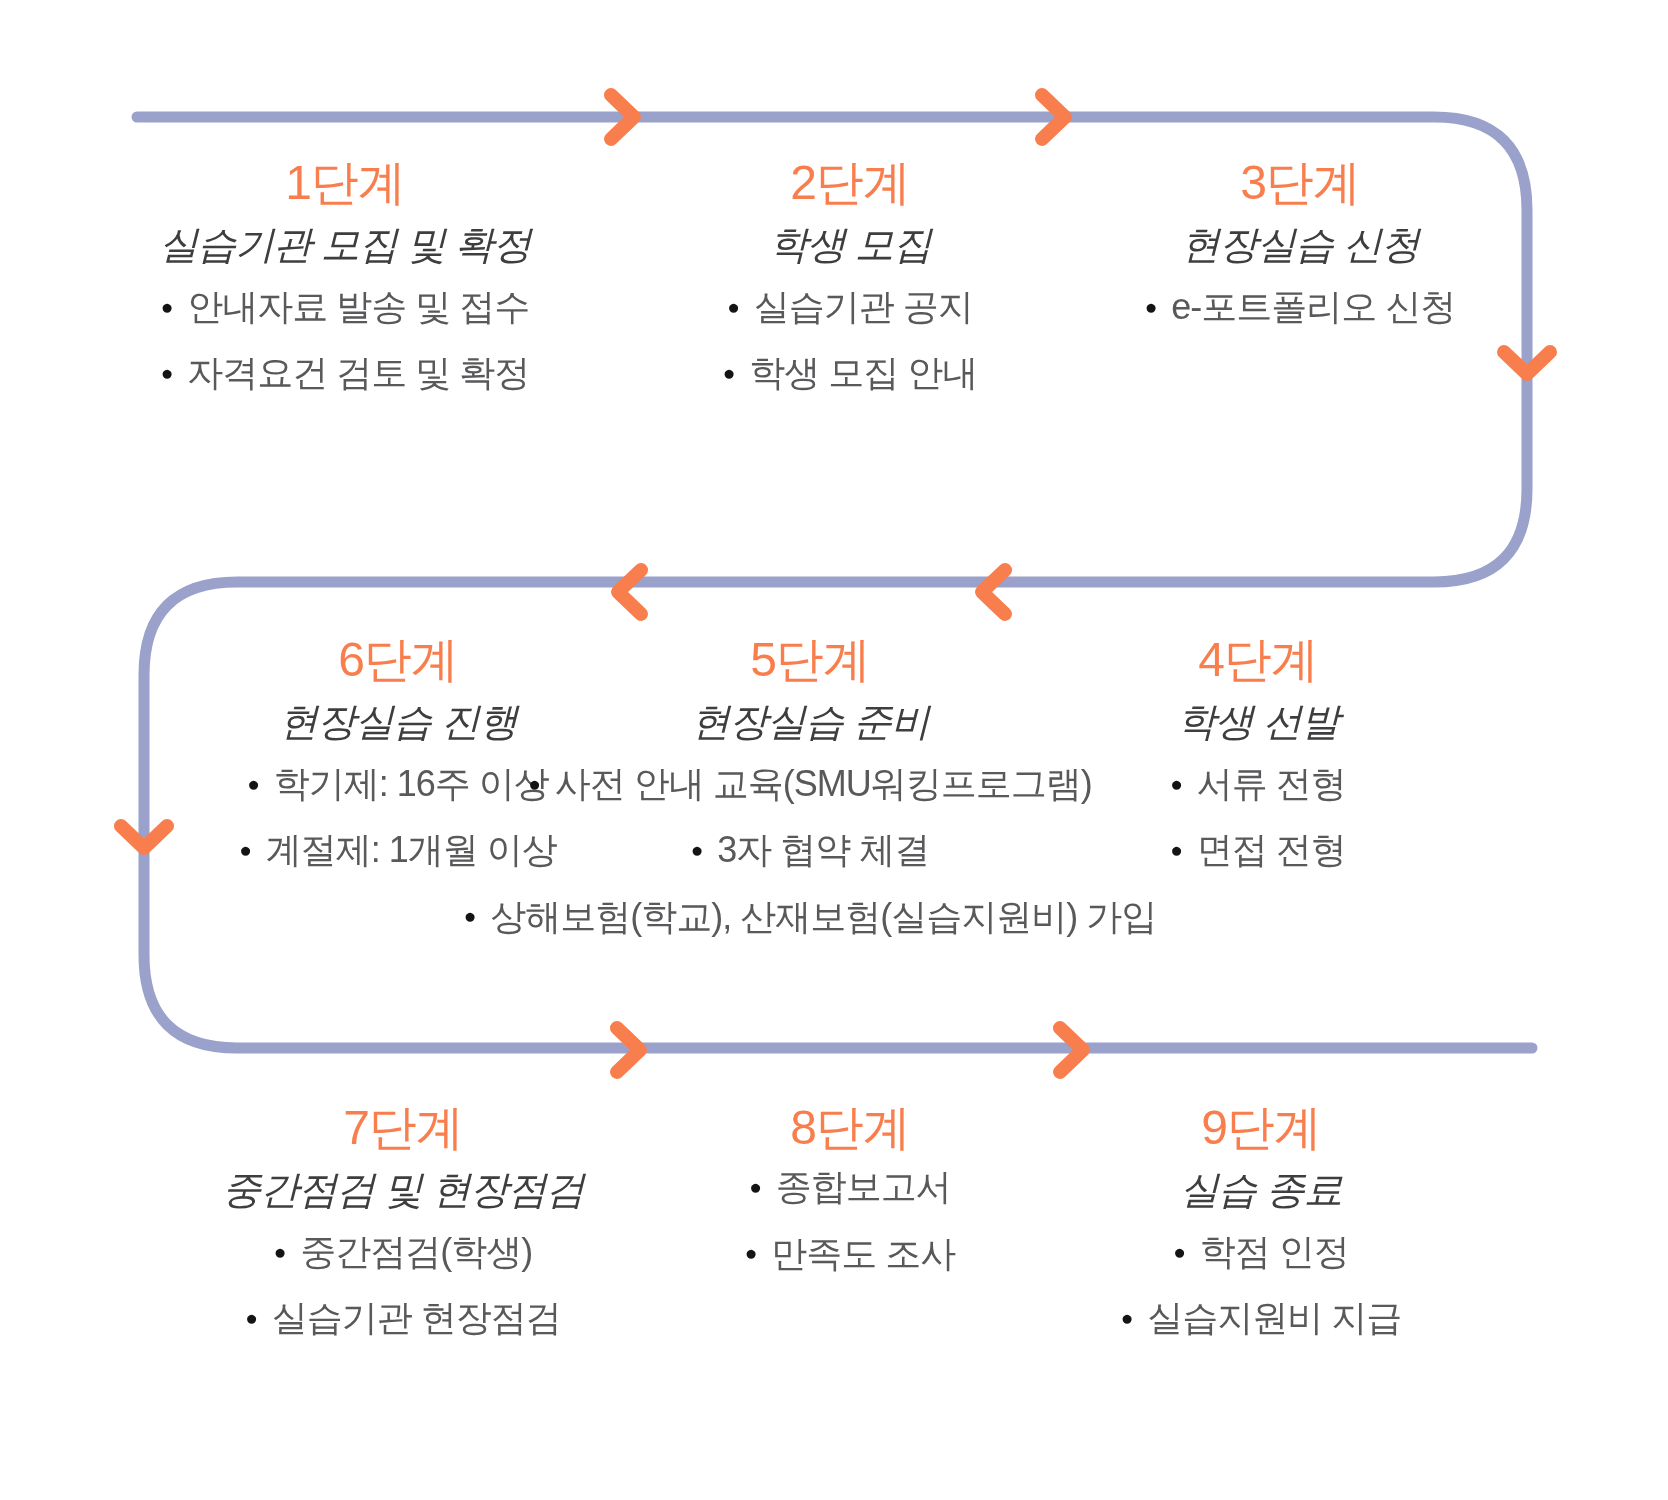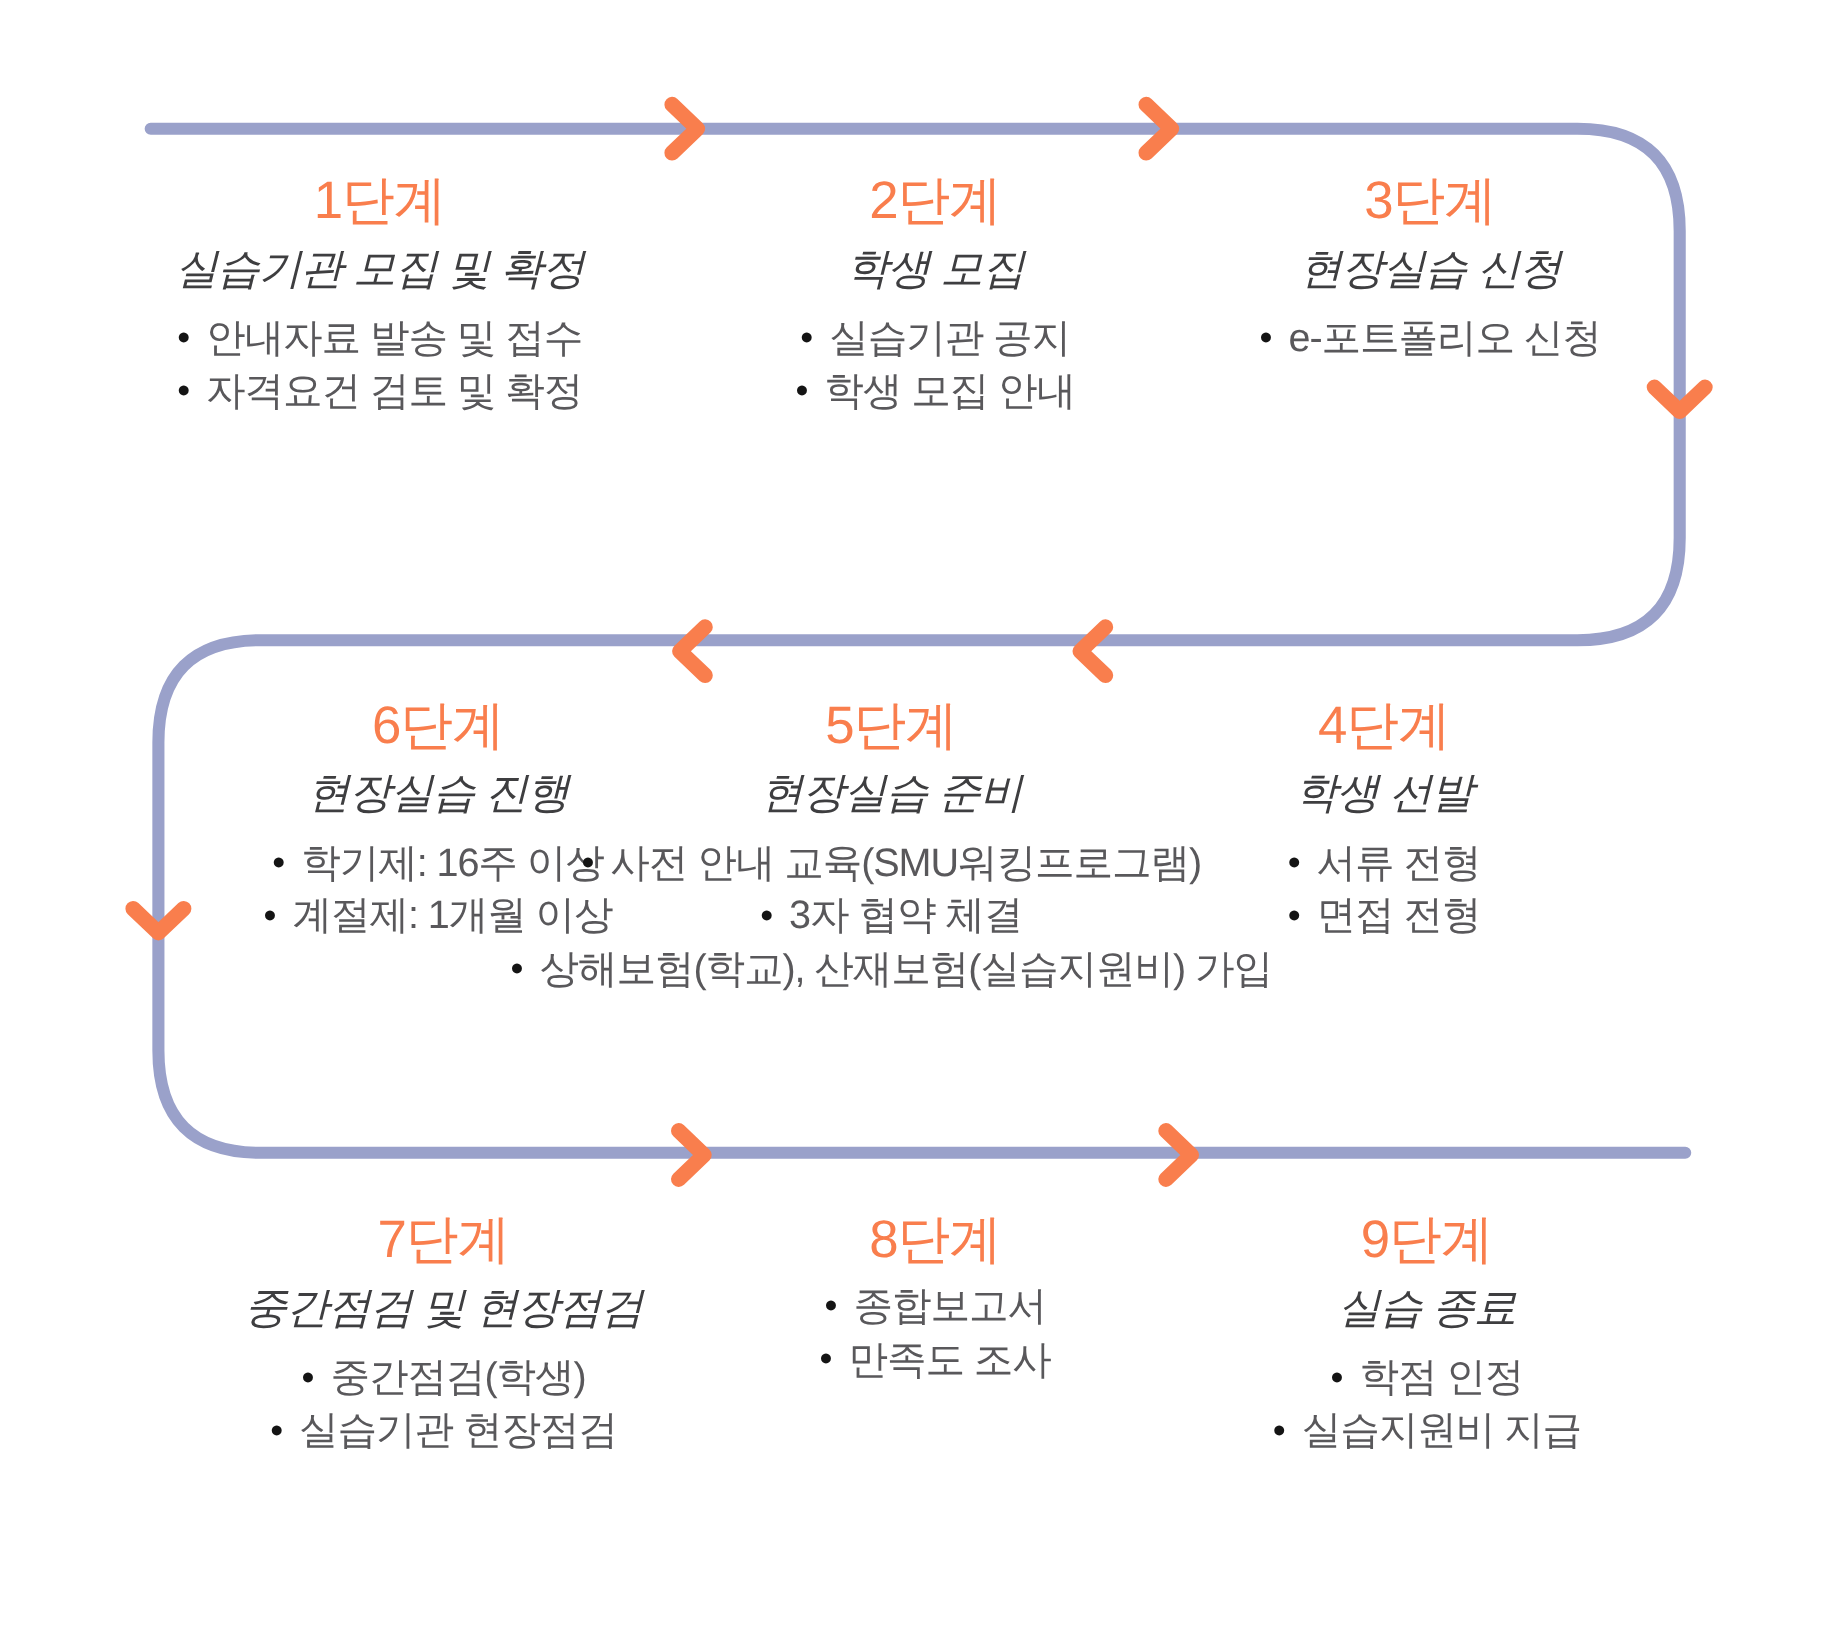--- a/index.html
+++ b/index.html
@@ -12,21 +12,21 @@
   svg.flow{position:absolute;left:0;top:0;}
   .step{position:absolute;text-align:center;}
   .step-label{
     font-size:48px;line-height:1.15;color:#f97e4d;margin-bottom:12px;
     font-weight:400;letter-spacing:-1px;
   }
   .step-title{
     font-size:39px;line-height:1.2;color:#3e3e40;margin-bottom:18px;
     font-weight:500;letter-spacing:-1px;font-style:italic;
   }
-  .bullets{display:flex;flex-direction:column;gap:8px;align-items:center;}
+  .bullets{display:flex;flex-direction:column;gap:26px;align-items:center;}
   .bullet{
     font-size:36px;line-height:1.12;color:#59585b;font-weight:400;
     letter-spacing:-1px;white-space:nowrap;
   }
   .dot{
     display:inline-block;font-size:21px;color:#141414;
     vertical-align:middle;margin-right:15px;transform:translateY(-3px);
   }
 </style>
 </head>
@@ -112,21 +112,21 @@
   </div>
 
   <div class="step" style="left:590px;top:1100px;width:520px;">
     <div class="step-label">8단계</div>
     <div class="bullets">
       <div class="bullet"><span class="dot">●</span><span>종합보고서</span></div>
       <div class="bullet"><span class="dot">●</span><span>만족도 조사</span></div>
     </div>
   </div>
 
-  <div class="step" style="left:1017px;top:1100px;width:560px;">
+  <div class="step" style="left:981px;top:1100px;width:560px;">
     <div class="step-label">9단계</div>
     <div class="step-title">실습 종료</div>
     <div class="bullets">
       <div class="bullet"><span class="dot">●</span><span>학점 인정</span></div>
       <div class="bullet"><span class="dot">●</span><span>실습지원비 지급</span></div>
     </div>
   </div>
 
 </div>
 

